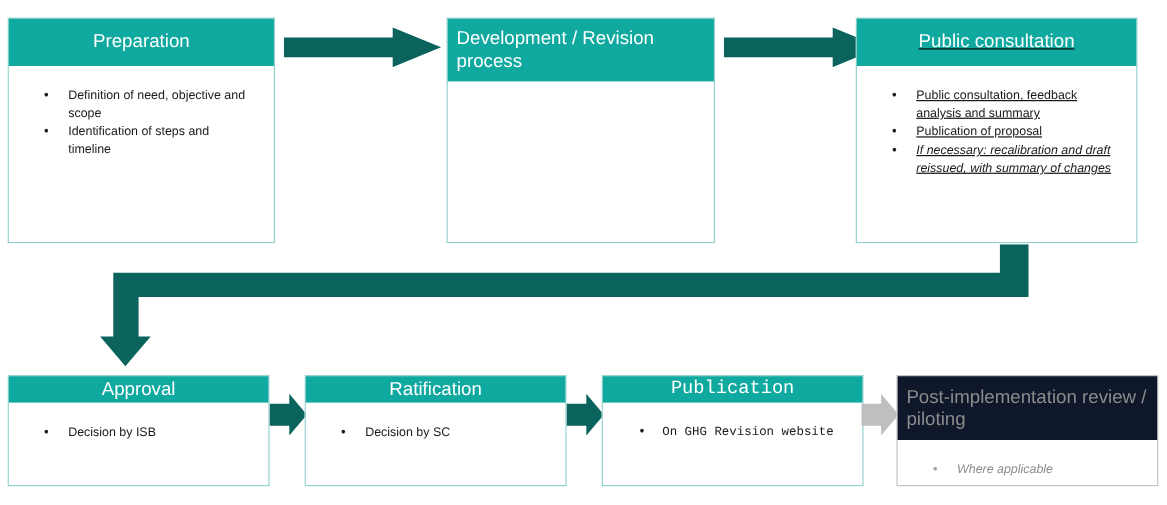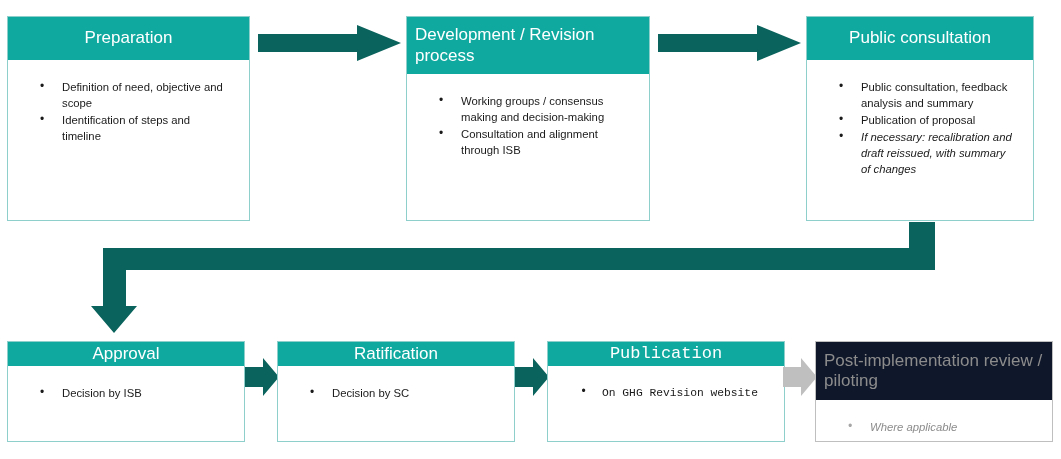--- a/index.html
+++ b/index.html
@@ -120,35 +120,29 @@
     </div>
 
     <div class="arrow" style="left:258px; top:25px; width:143px; height:36px;">
       <svg width="143" height="36" viewBox="0 0 143 36">
         <polygon points="0,9 99,9 99,0 143,18 99,36 99,27 0,27" fill="#0a635c"></polygon>
       </svg>
     </div>
 
     <div class="box" style="left:406px; top:16px; width:244px; height:205px;">
       <div class="box-header two-line">Development / Revision process</div>
-      <div class="box-body">
-        <ul class="bullets">
-          <li>Working groups / consensus making and decision-making</li>
-          <li>Consultation and alignment through ISB</li>
-        </ul>
-      </div>
     </div>
 
     <div class="arrow" style="left:658px; top:25px; width:143px; height:36px;">
       <svg width="143" height="36" viewBox="0 0 143 36">
         <polygon points="0,9 99,9 99,0 143,18 99,36 99,27 0,27" fill="#0a635c"></polygon>
       </svg>
     </div>
 
-    <div class="box" style="left:806px; top:16px; width:228px; height:205px;">
+    <div class="box" style="left:778px; top:16px; width:256px; height:205px;text-decoration:underline;">
       <div class="box-header">Public consultation</div>
       <div class="box-body">
         <ul class="bullets">
           <li>Public consultation, feedback analysis and summary</li>
           <li>Publication of proposal</li>
           <li class="italic">If necessary: recalibration and draft reissued, with summary of changes</li>
         </ul>
       </div>
     </div>
   </div>

